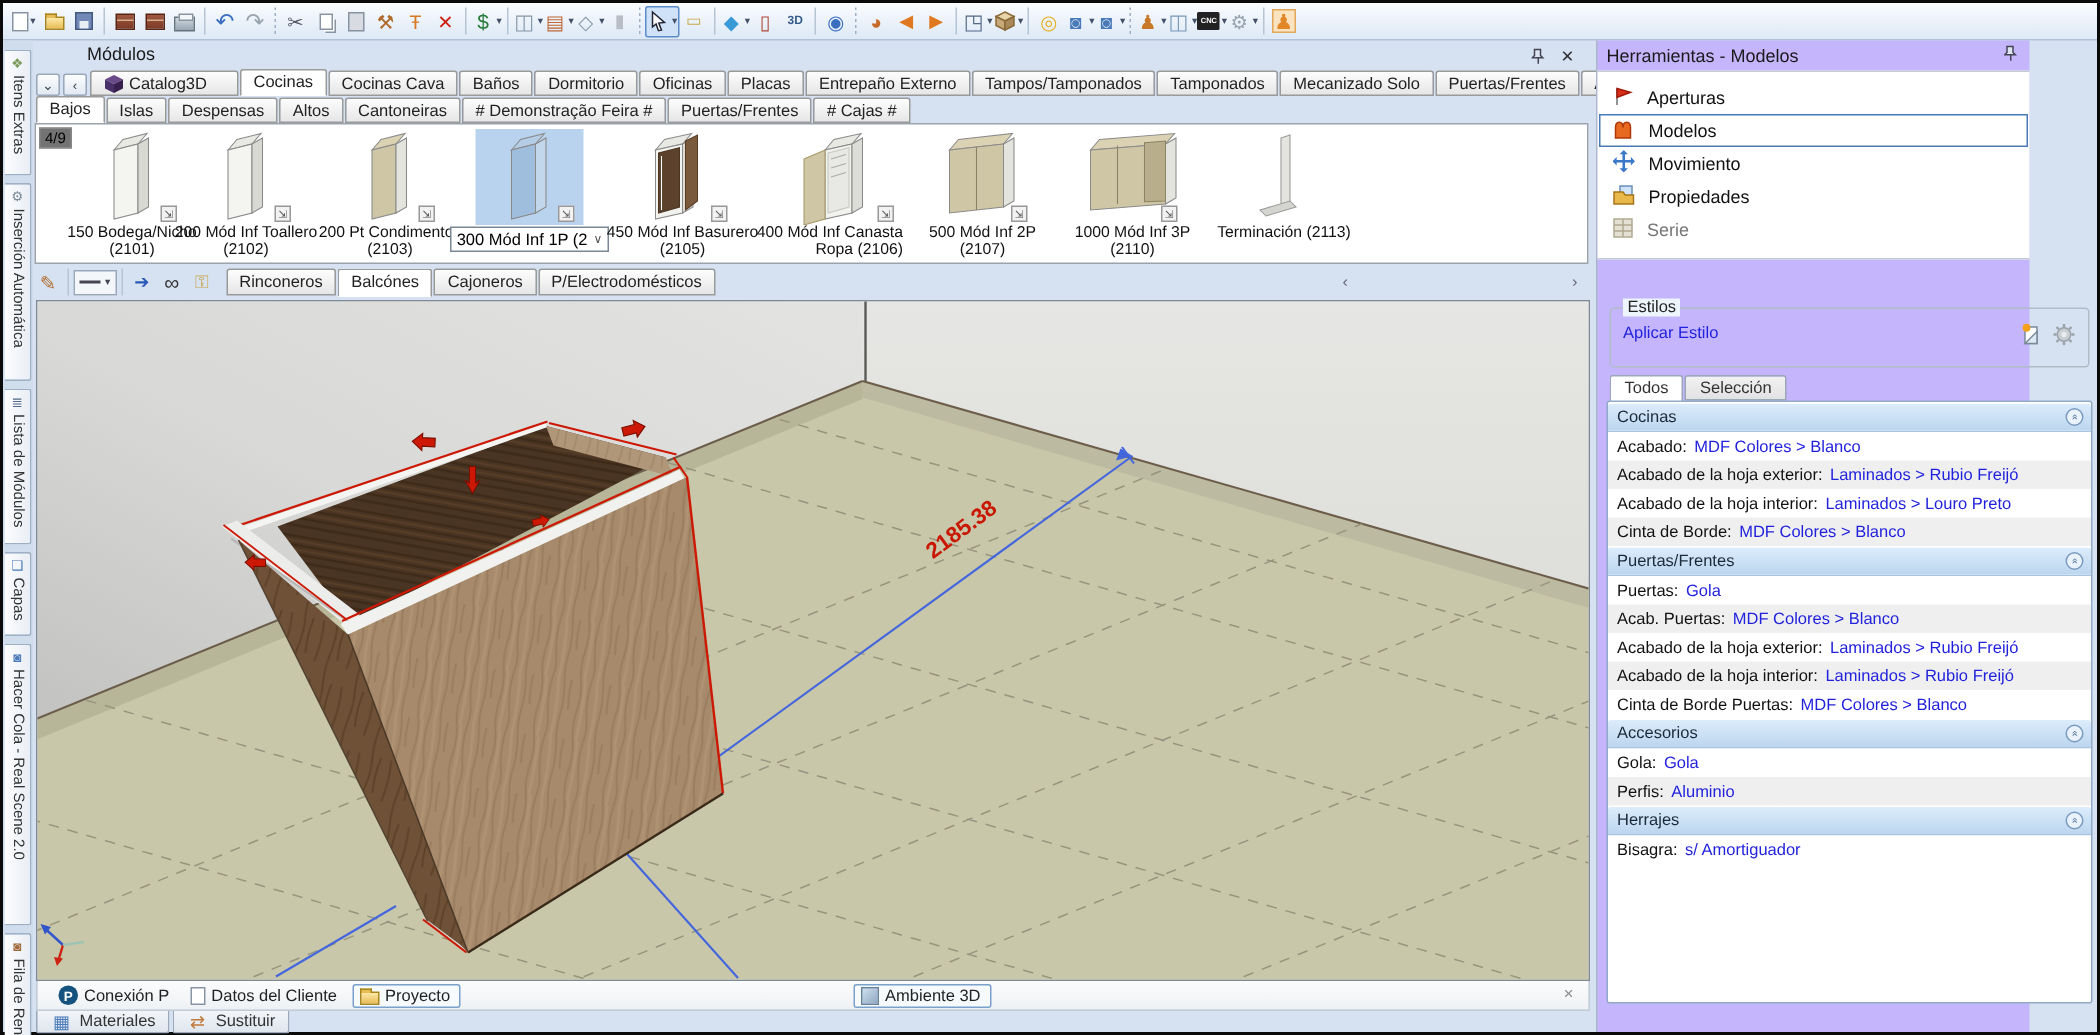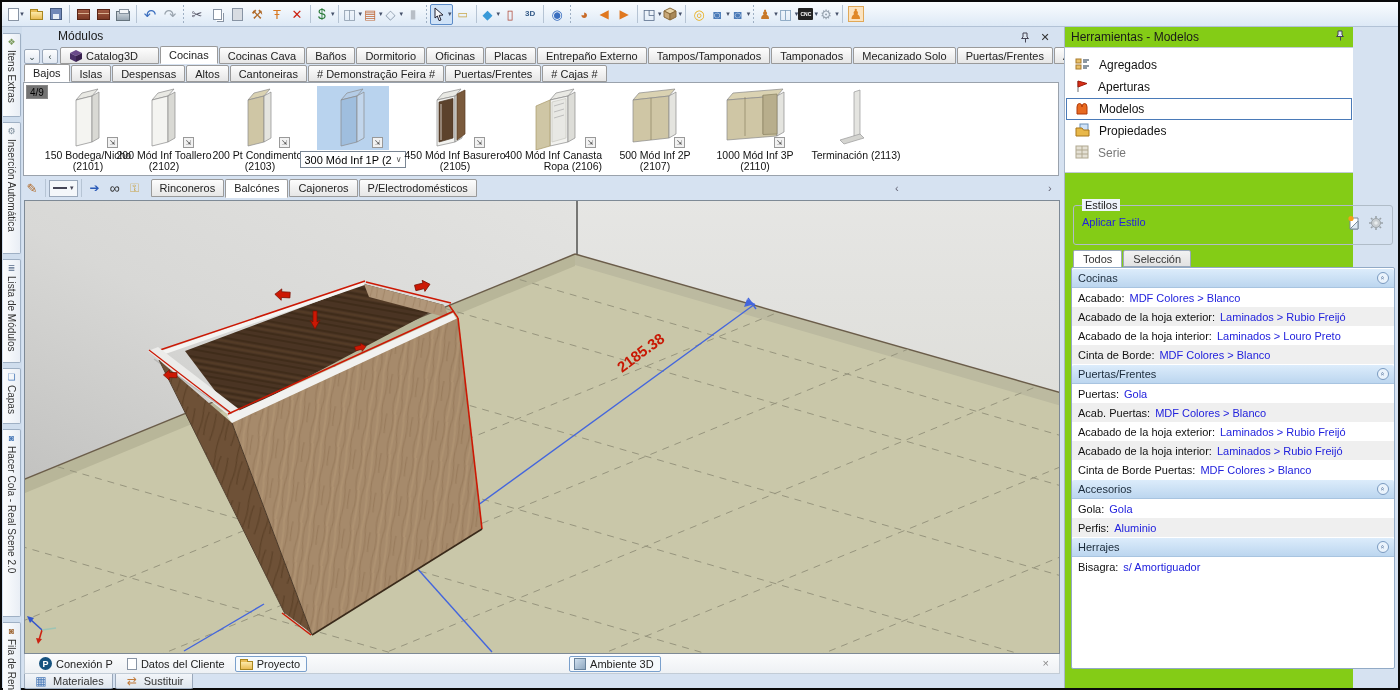--- a/index.html
+++ b/index.html
@@ -57,21 +57,21 @@
   .stitem { display:flex; align-items:center; gap:4px; margin-left:14px; }
   .stitem.boxed { border:1px solid #7aa0cc; background:#f6fafd; border-radius:2px; padding:1px 6px 1px 4px; margin-left:10px; }
   .stclose { position:absolute; right:10px; top:3px; color:#888; font-size:11px; }
   .plogo { width:13px; height:13px; border-radius:50%; background:#16527e; color:#fff; font-size:9px; font-weight:bold; display:flex; align-items:center; justify-content:center; }
   .dkpage { width:10px; height:12px; background:#fff; border:1px solid #8894a4; }
   .cub3d { width:12px; height:12px; background:linear-gradient(135deg,#cfe0f0,#8fa8c0); border:1px solid #68829c; }
   
   .dock { position:absolute; left:22px; top:672px; width:1036px; height:16px; display:flex; }
   .dtab { height:15px; background:linear-gradient(#f2f5f9,#dfe6ee); border:1px solid #9aa8ba; border-top:none; border-radius:0 0 2px 2px; font-size:11px; color:#333; display:flex; align-items:center; gap:4px; padding:0 8px; margin-right:2px; }
   
-  .rpanel { position:absolute; left:1062px; top:25px; width:289px; height:661px; background:#84cc16; border-left:1px solid #aab8ca; }
+  .rpanel { position:absolute; left:1062px; top:25px; width:289px; height:661px; background:#c4b5fd; border-left:1px solid #aab8ca; }
   .rtitle { height:20px; font-size:12px; color:#1a1a1a; display:flex; align-items:center; padding-left:6px; position:relative; }
   .rtitle .pin { position:absolute; right:8px; top:3px; }
   .rmenu { background:#fff; border-top:1px solid #c2ccd6; border-bottom:1px solid #c2ccd6; padding:6px 0 8px 0; }
   .rmi { height:22px; display:flex; align-items:center; gap:9px; padding-left:10px; font-size:12px; color:#111; position:relative; }
   .rmi.sel::after { content:""; position:absolute; inset:0px 1px; border:1px solid #4a7ab8; }
   .rmi.disabled { color:#777; }
   .groupbox { position:absolute; left:8px; top:178px; width:320px; height:40px; border:1px solid #b0bcc8; border-radius:3px; }
   .groupbox .glbl { position:absolute; left:8px; top:-7px; background:#eef4fb; font-size:11px; color:#222; padding:0 3px; }
   .link { color:#2222dd; font-size:11px; }
   .gicons { position:absolute; right:8px; top:9px; display:flex; gap:6px; }
@@ -628,44 +628,37 @@
 
   <div class="rpanel">
     <div class="rtitle">
       <span>Herramientas - Modelos</span>
       <span class="pin"><svg width="9" height="11" viewBox="0 0 9 11">
             <path d="M2 1 h4 v4 l1.5 1.5 h-7 L2 5 Z M4.5 6.5 v4" stroke="#445" stroke-width="1" fill="#dde6f0"></path>
           </svg></span>
     </div>
     <div class="rmenu" id="rmenu">
         <div class="rmi">
-          <span><svg width="15" height="14" viewBox="0 0 15 14">
-              <rect x="1" y="2" width="5" height="4" fill="#e8c06a" stroke="#a87a2a"></rect>
-              <rect x="1" y="8" width="5" height="4" fill="#e8c06a" stroke="#a87a2a"></rect>
-              <g stroke="#5a6a7a" stroke-width="1.4">
-                <line x1="8" y1="3" x2="14" y2="3"></line>
-                <line x1="8" y1="5" x2="12" y2="5"></line>
-                <line x1="8" y1="9" x2="14" y2="9"></line>
-                <line x1="8" y1="11" x2="12" y2="11"></line>
-              </g>
-            </svg></span>
-          <span>Agregados</span>
-        </div>
-        <div class="rmi">
           <span><svg width="14" height="14" viewBox="0 0 14 14">
               <line x1="3" y1="2" x2="3" y2="13" stroke="#888" stroke-width="1.2"></line>
               <path d="M3 2 L12 4.5 L3 8 Z" fill="#d83018" stroke="#a01808"></path>
             </svg></span>
           <span>Aperturas</span>
         </div>
         <div class="rmi sel">
           <span><svg width="15" height="14" viewBox="0 0 15 14">
               <path d="M2 13 L2 6 Q2 2.5 4.5 2.5 Q7 2.5 7 6 Q7 2.5 9.5 2.5 Q12 2.5 12 6 L12 13 Z" fill="#e86a20" stroke="#b03808" stroke-width="1"></path>
             </svg></span>
           <span>Modelos</span>
+        </div>
+        <div class="rmi">
+          <span><svg width="15" height="15" viewBox="0 0 14 14">
+              <path d="M7 0 l2.6 2.6 h-1.8 v3.6 h3.6 v-1.8 L14 7 l-2.6 2.6 v-1.8 h-3.6 v3.6 h1.8 L7 14 l-2.6-2.6 h1.8 v-3.6 h-3.6 v1.8 L0 7 l2.6-2.6 v1.8 h3.6 v-3.6 h-1.8 Z" fill="#3a78c8"></path>
+            </svg></span>
+          <span>Movimiento</span>
         </div>
         <div class="rmi">
           <span><svg width="15" height="14" viewBox="0 0 15 14">
               <rect x="5" y="1" width="8" height="8" fill="#cfe2f7" stroke="#6a90b8"></rect>
               <path d="M1 4 h7 l2 2 h4? z" fill="none"></path>
               <path d="M1 5 h6 l1.5 2 H14 V13 H1 Z" fill="#e8b84a" stroke="#a8761a"></path>
             </svg></span>
           <span>Propiedades</span>
         </div>
         <div class="rmi disabled">

